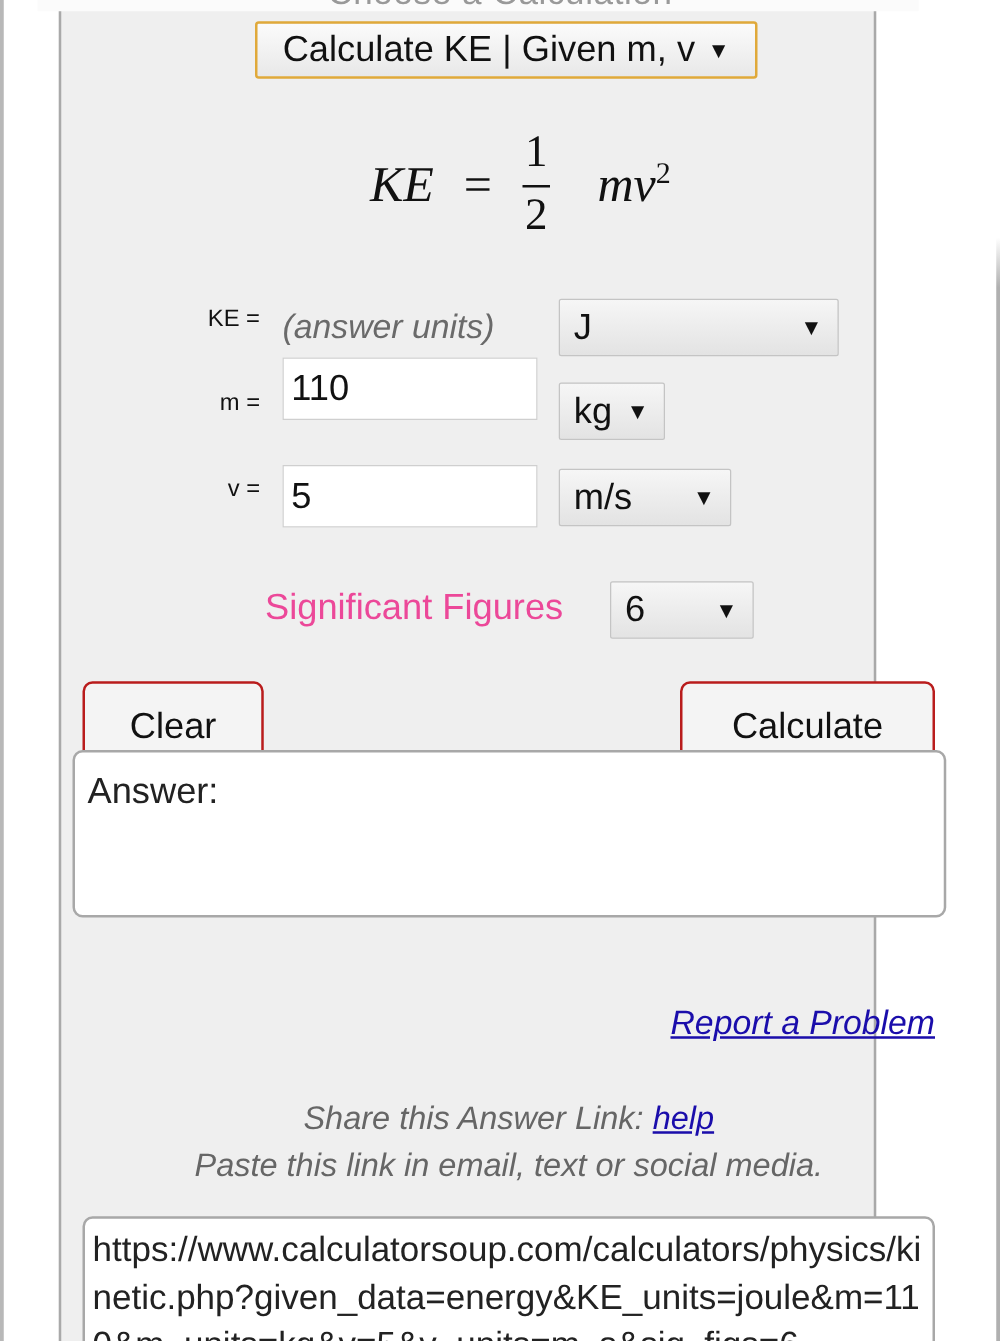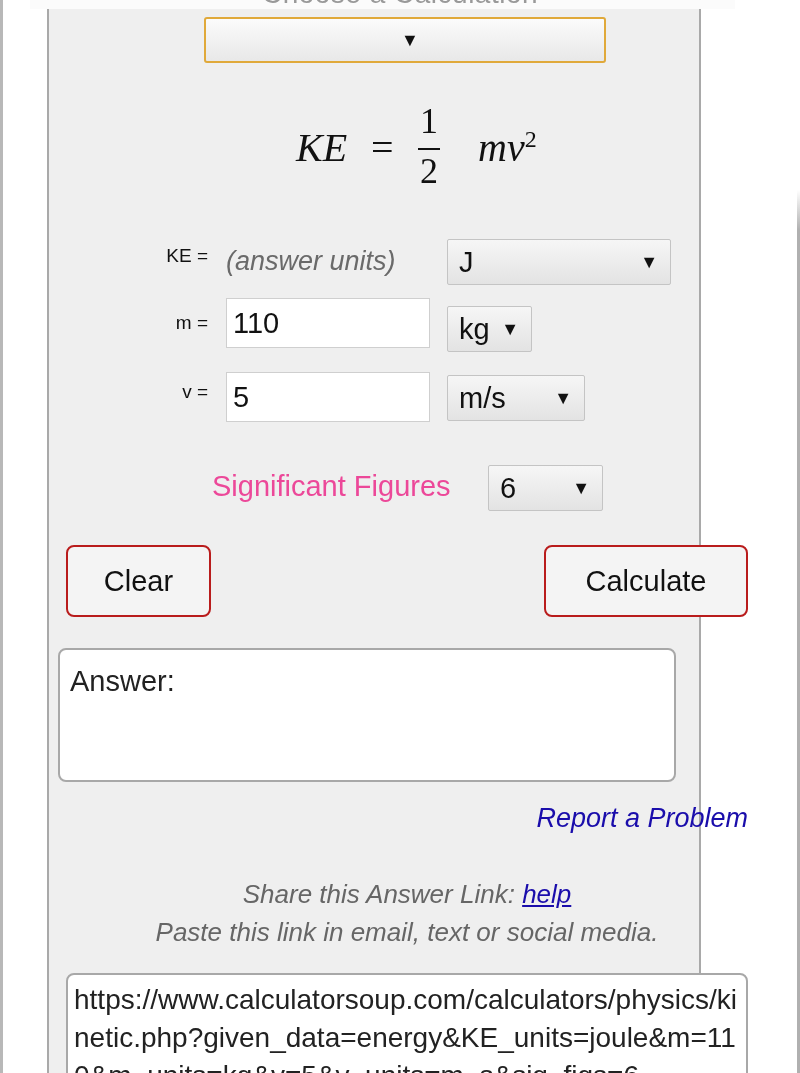--- a/index.html
+++ b/index.html
@@ -69,28 +69,28 @@
   .sigfig-label { position: absolute; left: 212px; top: 470px; font-size: 29px; color: #ec4899; }
 
   .btn {
     position: absolute; top: 545px; height: 72px; box-sizing: border-box;
     border: 2px solid #b91c1c; border-radius: 8px;
     background: #f4f4f4;
     font-size: 29px; color: #111; display: flex; align-items: center; justify-content: center;
   }
 
   .answer-box {
-    position: absolute; left: 58px; top: 648px; width: 618px; height: 134px; box-sizing: border-box;
+    position: absolute; left: 58px; top: 600px; width: 699px; height: 134px; box-sizing: border-box;
     border: 2px solid #a8a8a8; border-radius: 8px; background: #fff;
     padding: 12px 10px; font-size: 29px; color: #222; line-height: 38px;
   }
 
   .report-link {
     position: absolute; right: 52px; top: 803px;
-    font-size: 27px; font-style: italic; color: #1a0dab; 
+    font-size: 27px; font-style: italic; color: #1a0dab; text-decoration: underline;
   }
   .share-line {
     position: absolute; left: 0; width: 814px; text-align: center;
     font-size: 26px; font-style: italic; color: #666;
   }
   .share-line a { color: #1a0dab; text-decoration: underline; }
 
   .url-box {
     position: absolute; left: 66px; top: 973px; width: 682px; height: 120px; box-sizing: border-box;
     border: 2px solid #a8a8a8; border-radius: 8px; background: #fff;
@@ -104,20 +104,21 @@
 <div class="left-edge"></div>
 <div class="right-edge"></div>
 
 <div class="panel"></div>
 <div class="top-strip"></div>
 <div class="choose-clip">
   <div class="choose-heading">Choose a Calculation</div>
 </div>
 
 <div class="calc-select">
+  <span>Calculate KE | Given m, v</span>
   <span class="arrow">▼</span>
 </div>
 
 <div class="formula">
   <span class="lhs">KE</span>
   <span class="eq">=</span>
   <div class="frac">
     <span class="num">1</span>
     <span class="bar"></span>
     <span class="den">2</span>
@@ -126,21 +127,21 @@
 </div>
 
 <div class="row-label" style="left:128px; top:245px;">KE =</div>
 <div class="hint">(answer units)</div>
 <div class="unit-select" style="left:447px; top:239px; width:224px;">
   <span>J</span>
   <span class="arrow">▼</span>
 </div>
 
 <div class="row-label" style="left:128px; top:312px;">m =</div>
-<div class="text-input" style="top:298px;">110</div>
+<div class="text-input" style="top:286px;">110</div>
 <div class="unit-select" style="left:447px; top:306px; width:85px;">
   <span>kg</span>
   <span class="arrow">▼</span>
 </div>
 
 <div class="row-label" style="left:128px; top:381px;">v =</div>
 <div class="text-input" style="top:372px;">5</div>
 <div class="unit-select" style="left:447px; top:375px; width:138px;">
   <span>m/s</span>
   <span class="arrow">▼</span>

